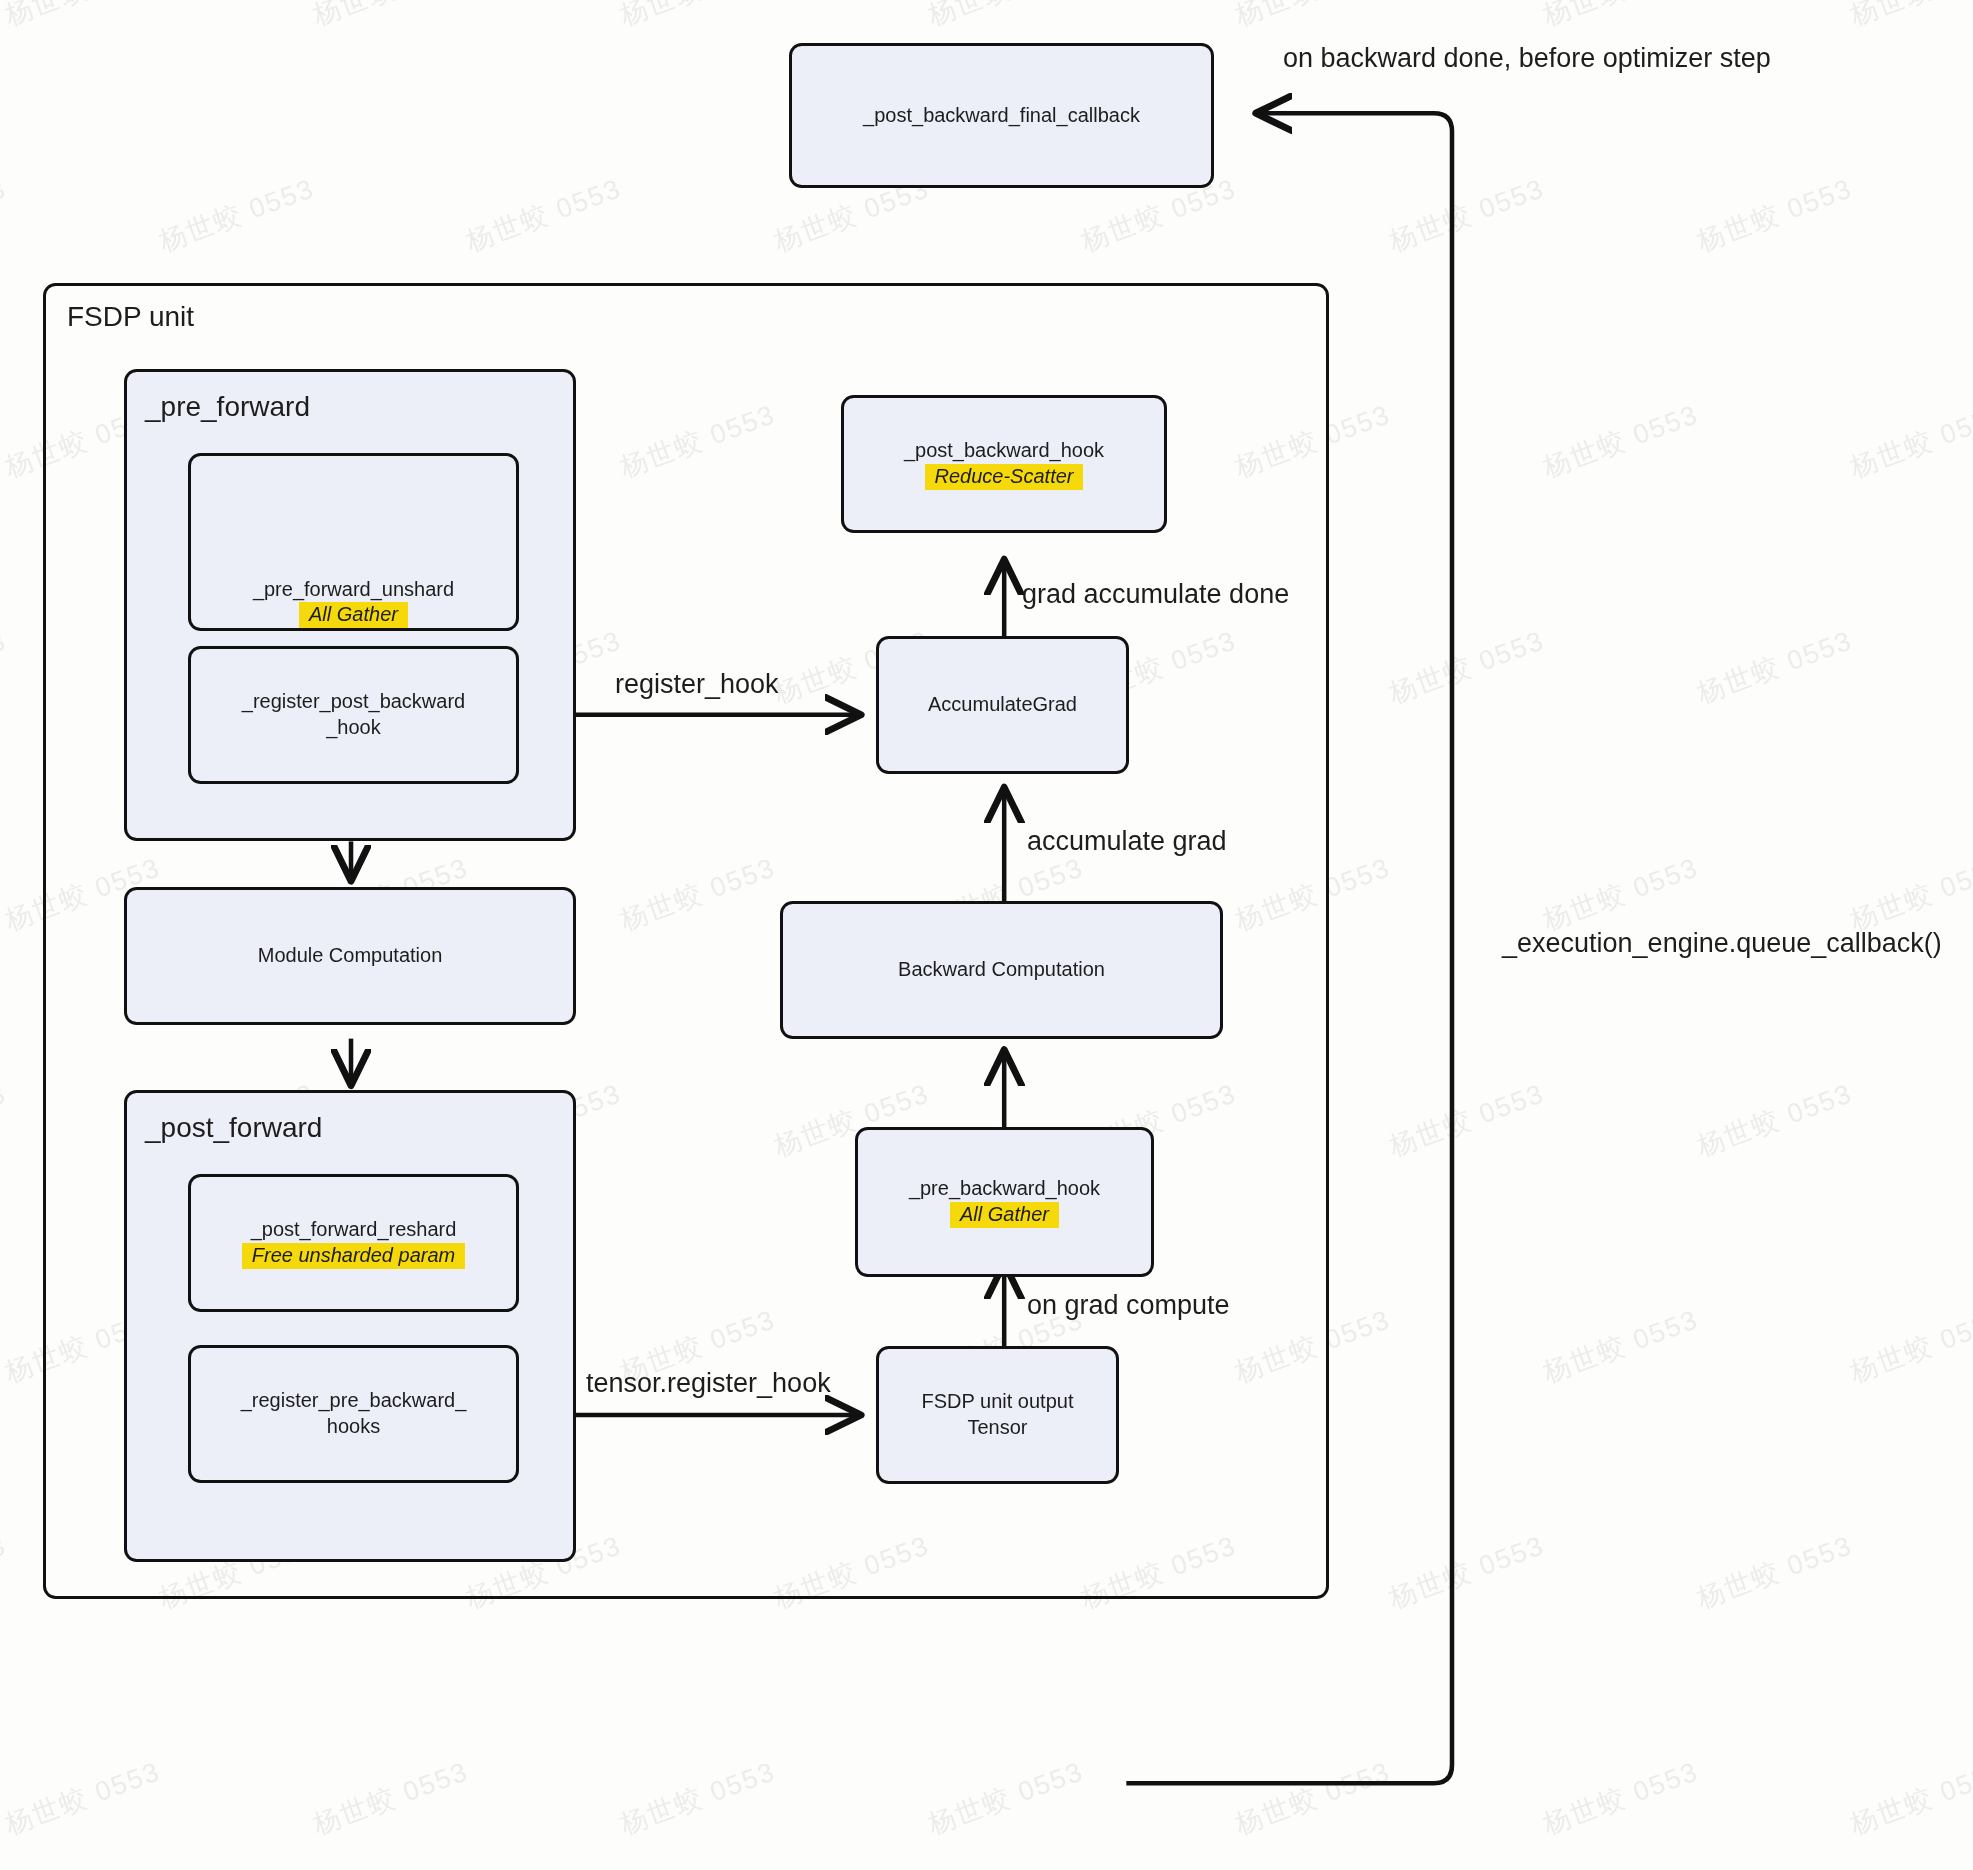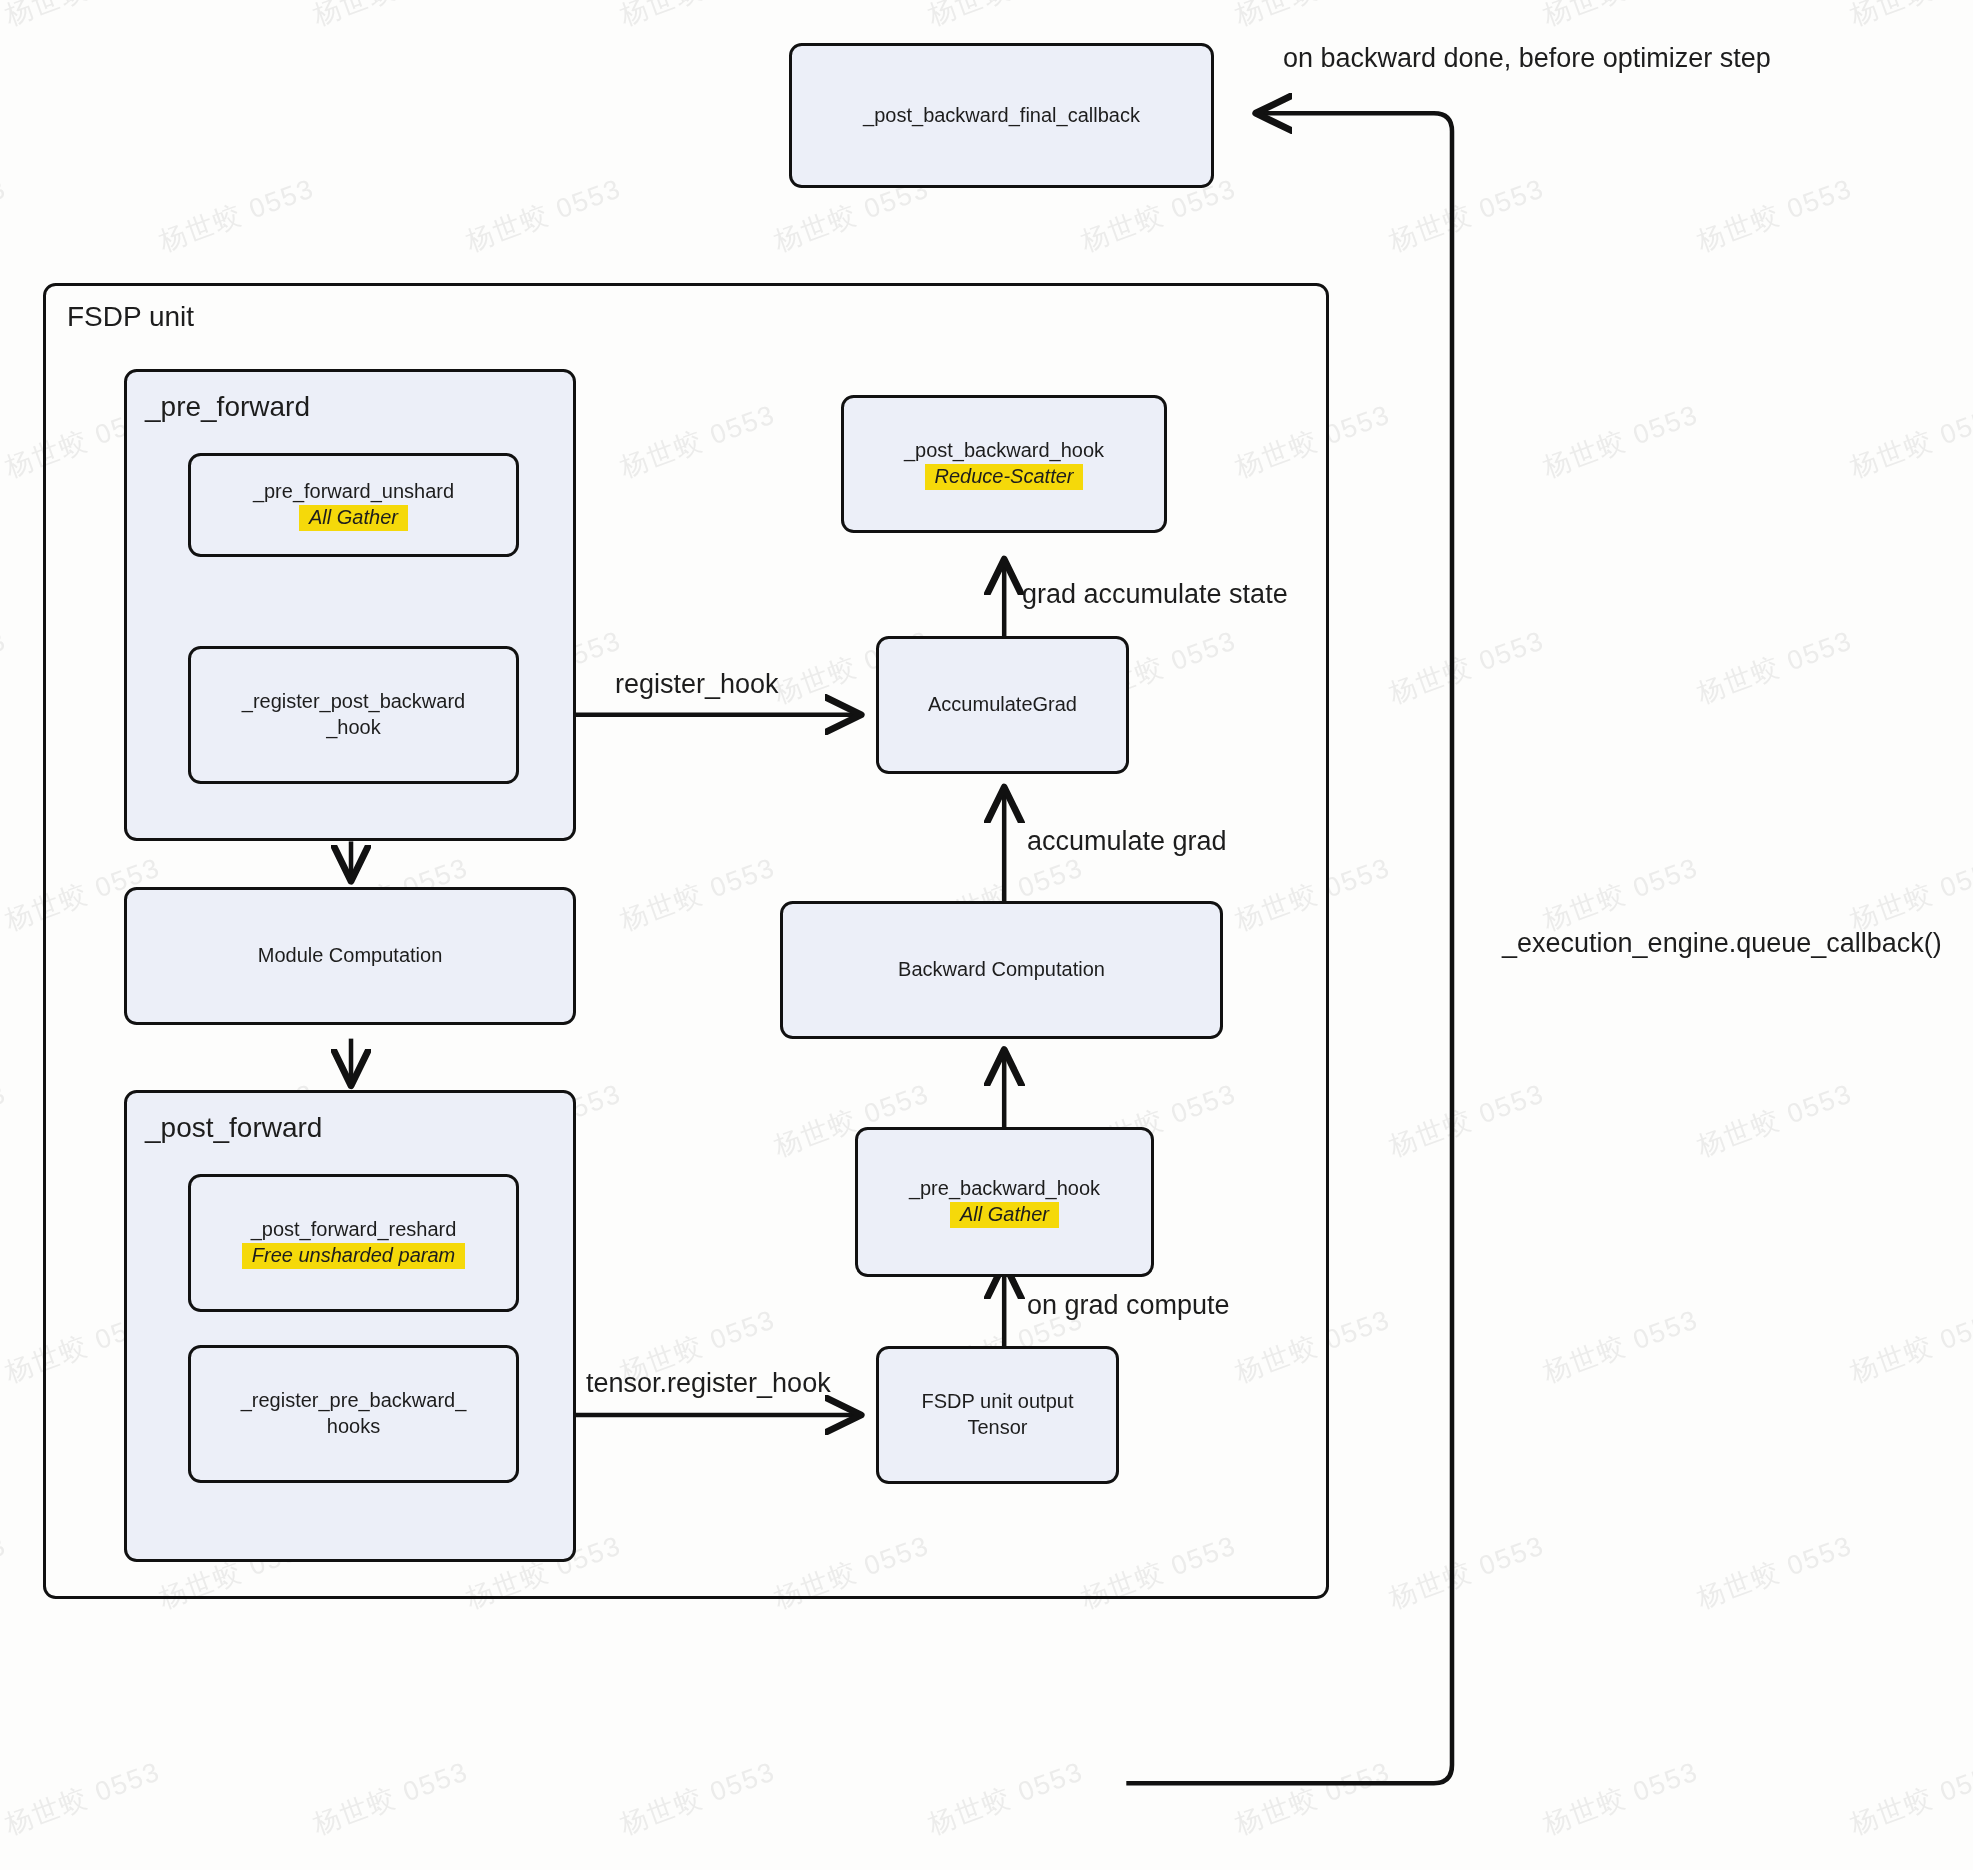--- a/index.html
+++ b/index.html
@@ -218,21 +218,21 @@
   <div class="edge-label" style="left:1283px; top:43px;">on backward done, before optimizer step</div>
 
   <div class="edge-label" style="left:1502px; top:928px;">_execution_engine.queue_callback()</div>
 
   <div class="frame" style="left:43px; top:283px; width:1286px; height:1316px;"></div>
   <div class="frame-label" style="left:67px; top:301px;">FSDP unit</div>
 
   <div class="group" style="left:124px; top:369px; width:452px; height:472px;"></div>
   <div class="group-label" style="left:145px; top:391px;">_pre_forward</div>
 
-  <div class="node" style="left:188px; top:453px; width:331px; height:104px;">
+  <div class="node" style="left:188px; top:453px; width:331px; height:178px;justify-content:flex-end;">
     <span class="ln">_pre_forward_unshard</span>
     <span class="ln hl">All Gather</span>
   </div>
 
   <div class="node" style="left:188px; top:646px; width:331px; height:138px;">
     <span class="ln">_register_post_backward</span>
     <span class="ln">_hook</span>
   </div>
 
   <div class="edge-label" style="left:615px; top:669px;">register_hook</div>
@@ -254,21 +254,21 @@
     <span class="ln">hooks</span>
   </div>
 
   <div class="edge-label" style="left:586px; top:1368px;">tensor.register_hook</div>
 
   <div class="node" style="left:841px; top:395px; width:326px; height:138px;">
     <span class="ln">_post_backward_hook</span>
     <span class="ln hl">Reduce-Scatter</span>
   </div>
 
-  <div class="edge-label" style="left:1022px; top:579px;">grad accumulate state</div>
+  <div class="edge-label" style="left:1022px; top:579px;">grad accumulate done</div>
 
   <div class="node" style="left:876px; top:636px; width:253px; height:138px;">
     <span class="ln">AccumulateGrad</span>
   </div>
 
   <div class="edge-label" style="left:1027px; top:826px;">accumulate grad</div>
 
   <div class="node" style="left:780px; top:901px; width:443px; height:138px;">
     <span class="ln">Backward Computation</span>
   </div>

